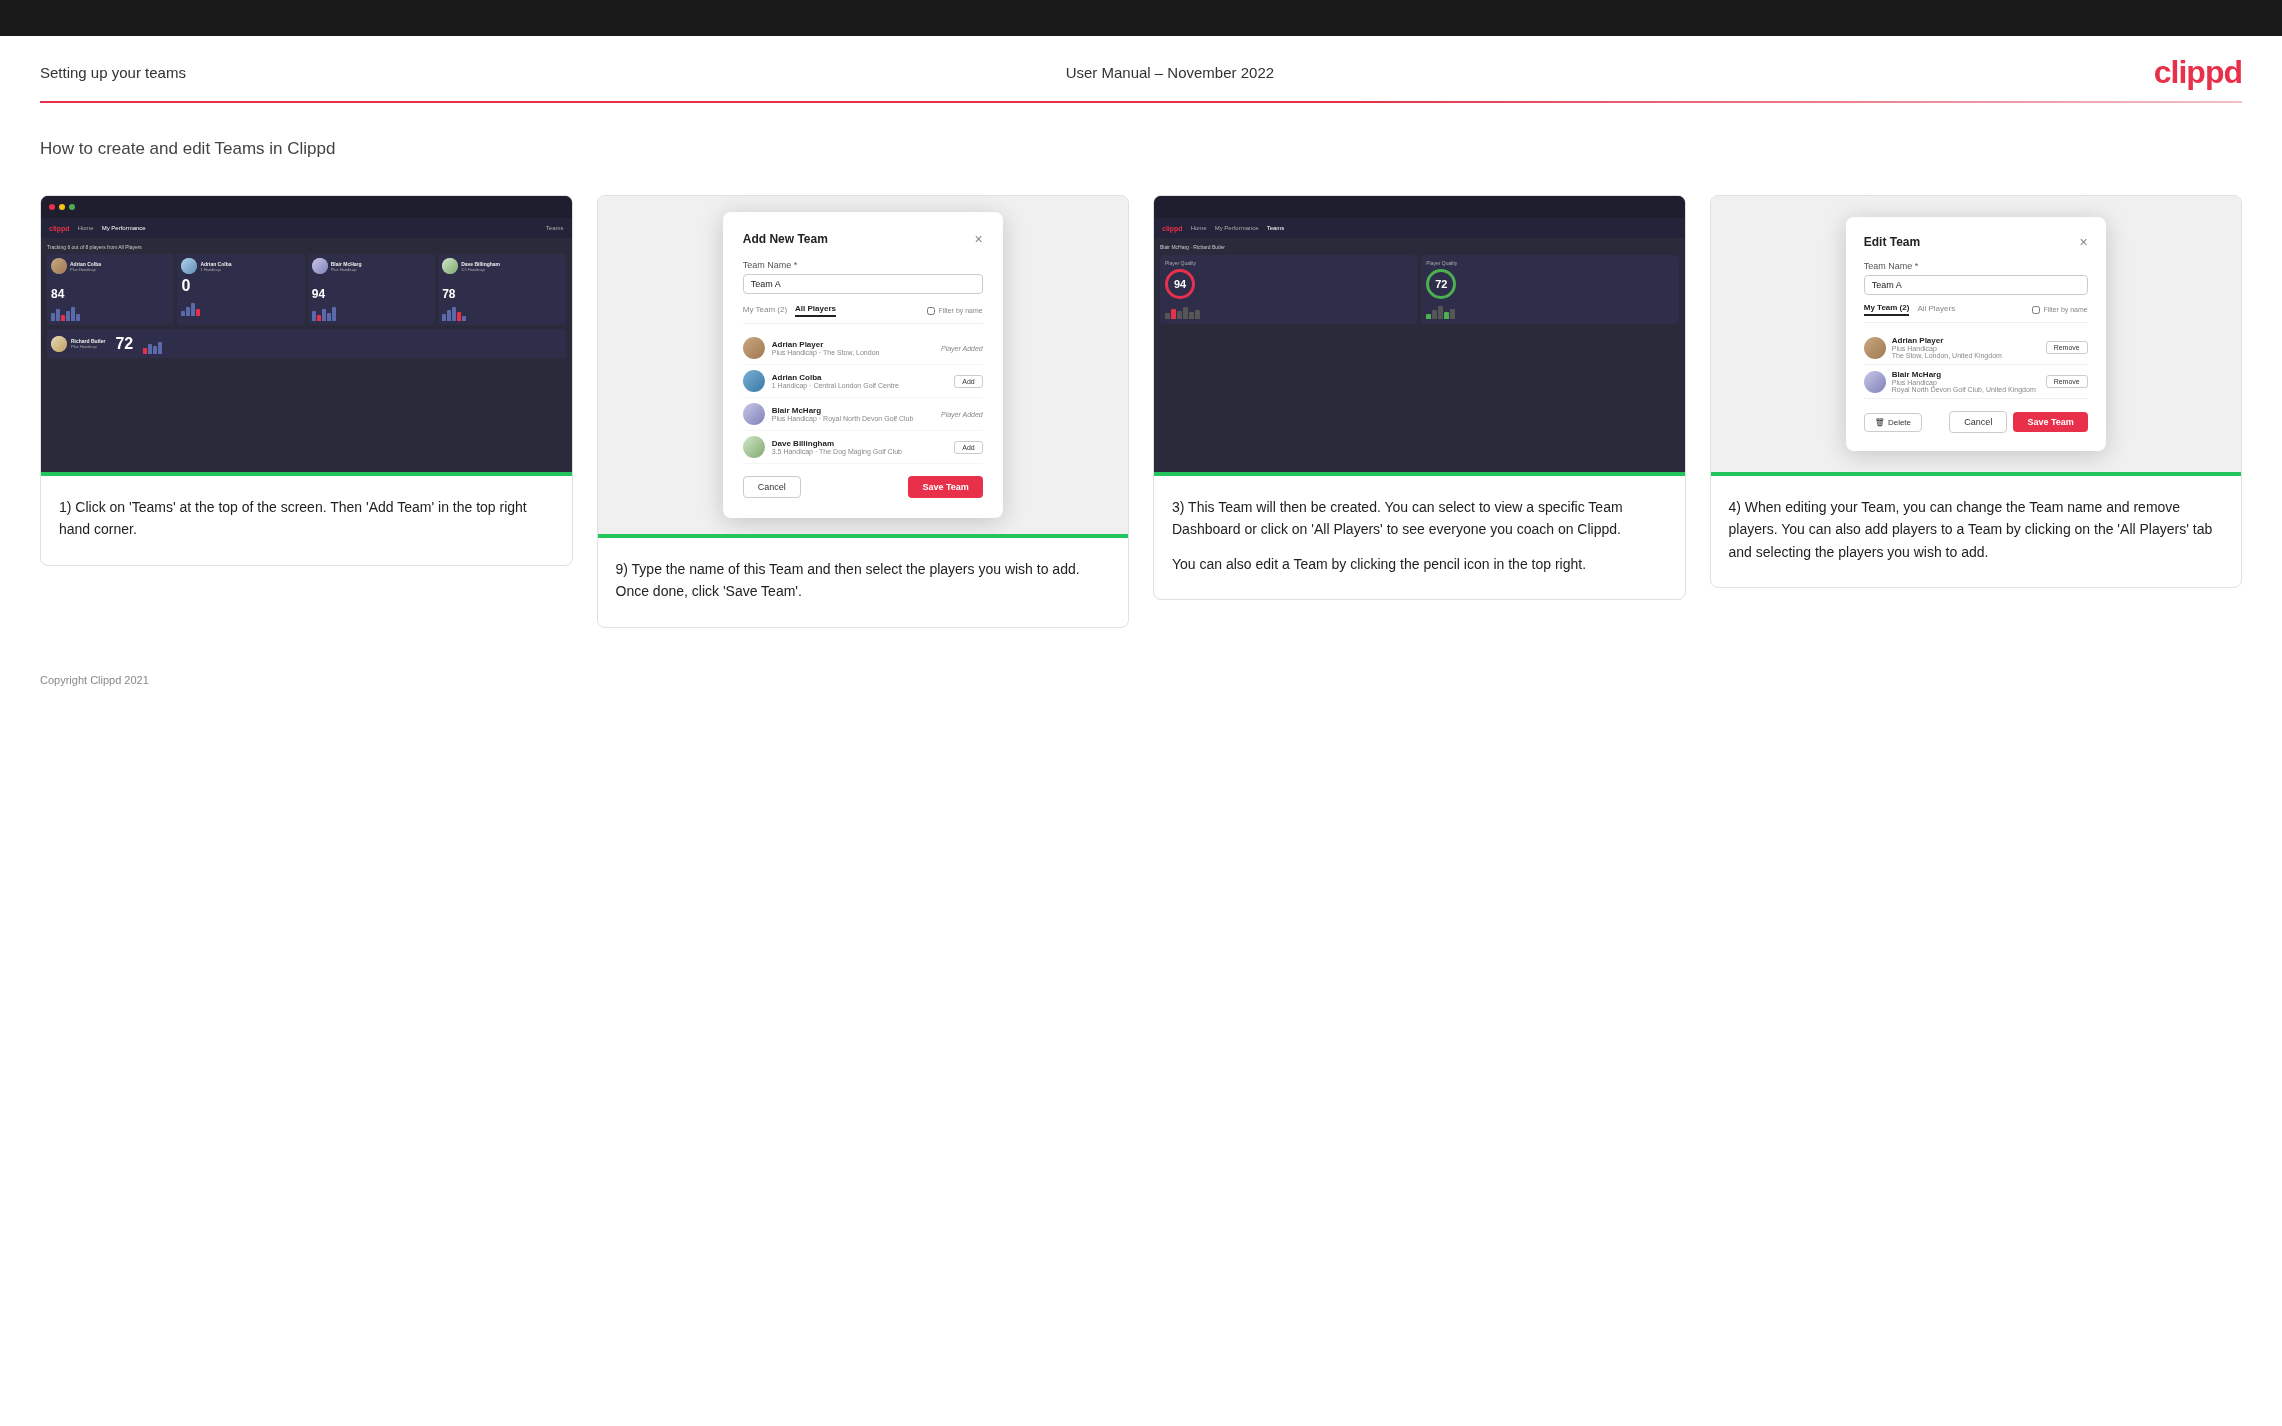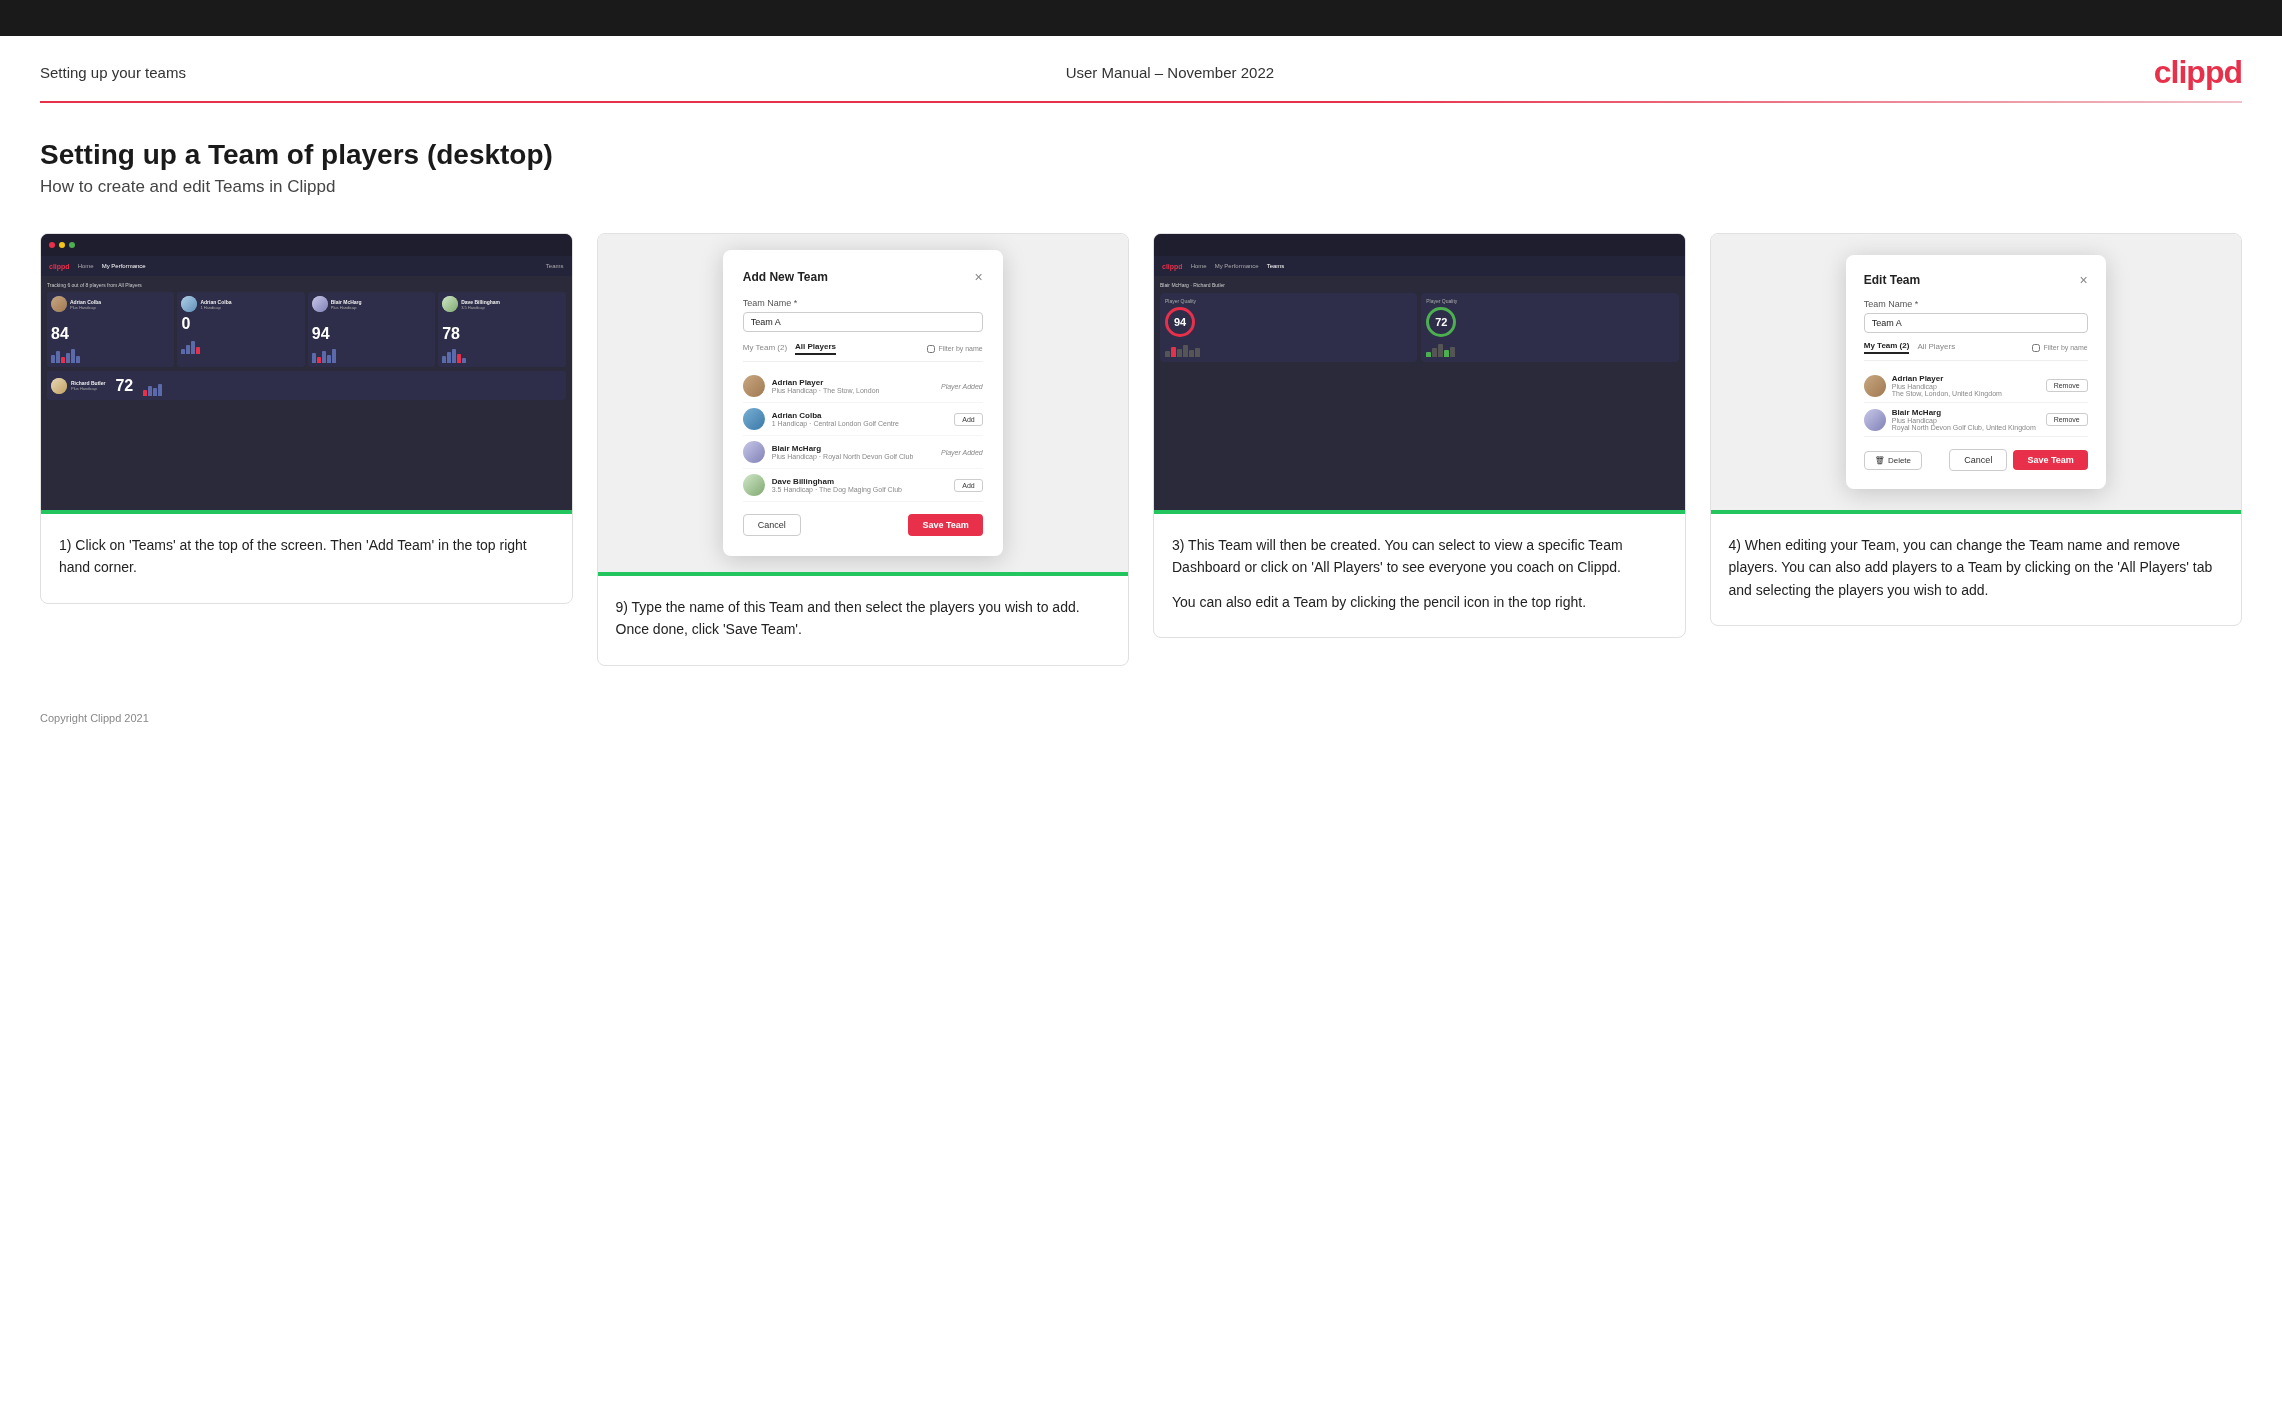--- a/index.html
+++ b/index.html
@@ -167,21 +167,21 @@
     }
     .ss1-avatar-img {
       width: 100%;
       height: 100%;
       background: linear-gradient(135deg, #c8a882, #a07850);
       border-radius: 50%;
     }
     .ss1-player-name { font-size: 5px; color: #eee; font-weight: 600; }
     .ss1-player-detail { font-size: 4px; color: #aaa; }
     .ss1-score {
-      font-size: 16px;
+      font-size: 12px;
       font-weight: 700;
       color: #fff;
       line-height: 1;
       margin-top: 14px;
     }
     .ss1-bars {
       display: flex;
       gap: 1px;
       align-items: flex-end;
       height: 18px;
@@ -454,21 +454,20 @@
 
 <div class="header">
   <span class="header-left">Setting up your teams</span>
   <span class="header-center">User Manual – November 2022</span>
   <span class="header-logo">clippd</span>
 </div>
 
 <div class="divider"></div>
 
 <div class="main">
-  <div class="page-title">Setting up a Team of players (desktop)</div>
   <div class="page-subtitle">How to create and edit Teams in Clippd</div>
 
   <div class="cards-row">
 
     <div class="card">
       <div class="card-screenshot ss1">
         <div class="ss1-topbar">
           <div class="ss1-dot nav-dot-r"></div>
           <div class="ss1-dot nav-dot-y"></div>
           <div class="ss1-dot nav-dot-g"></div>

